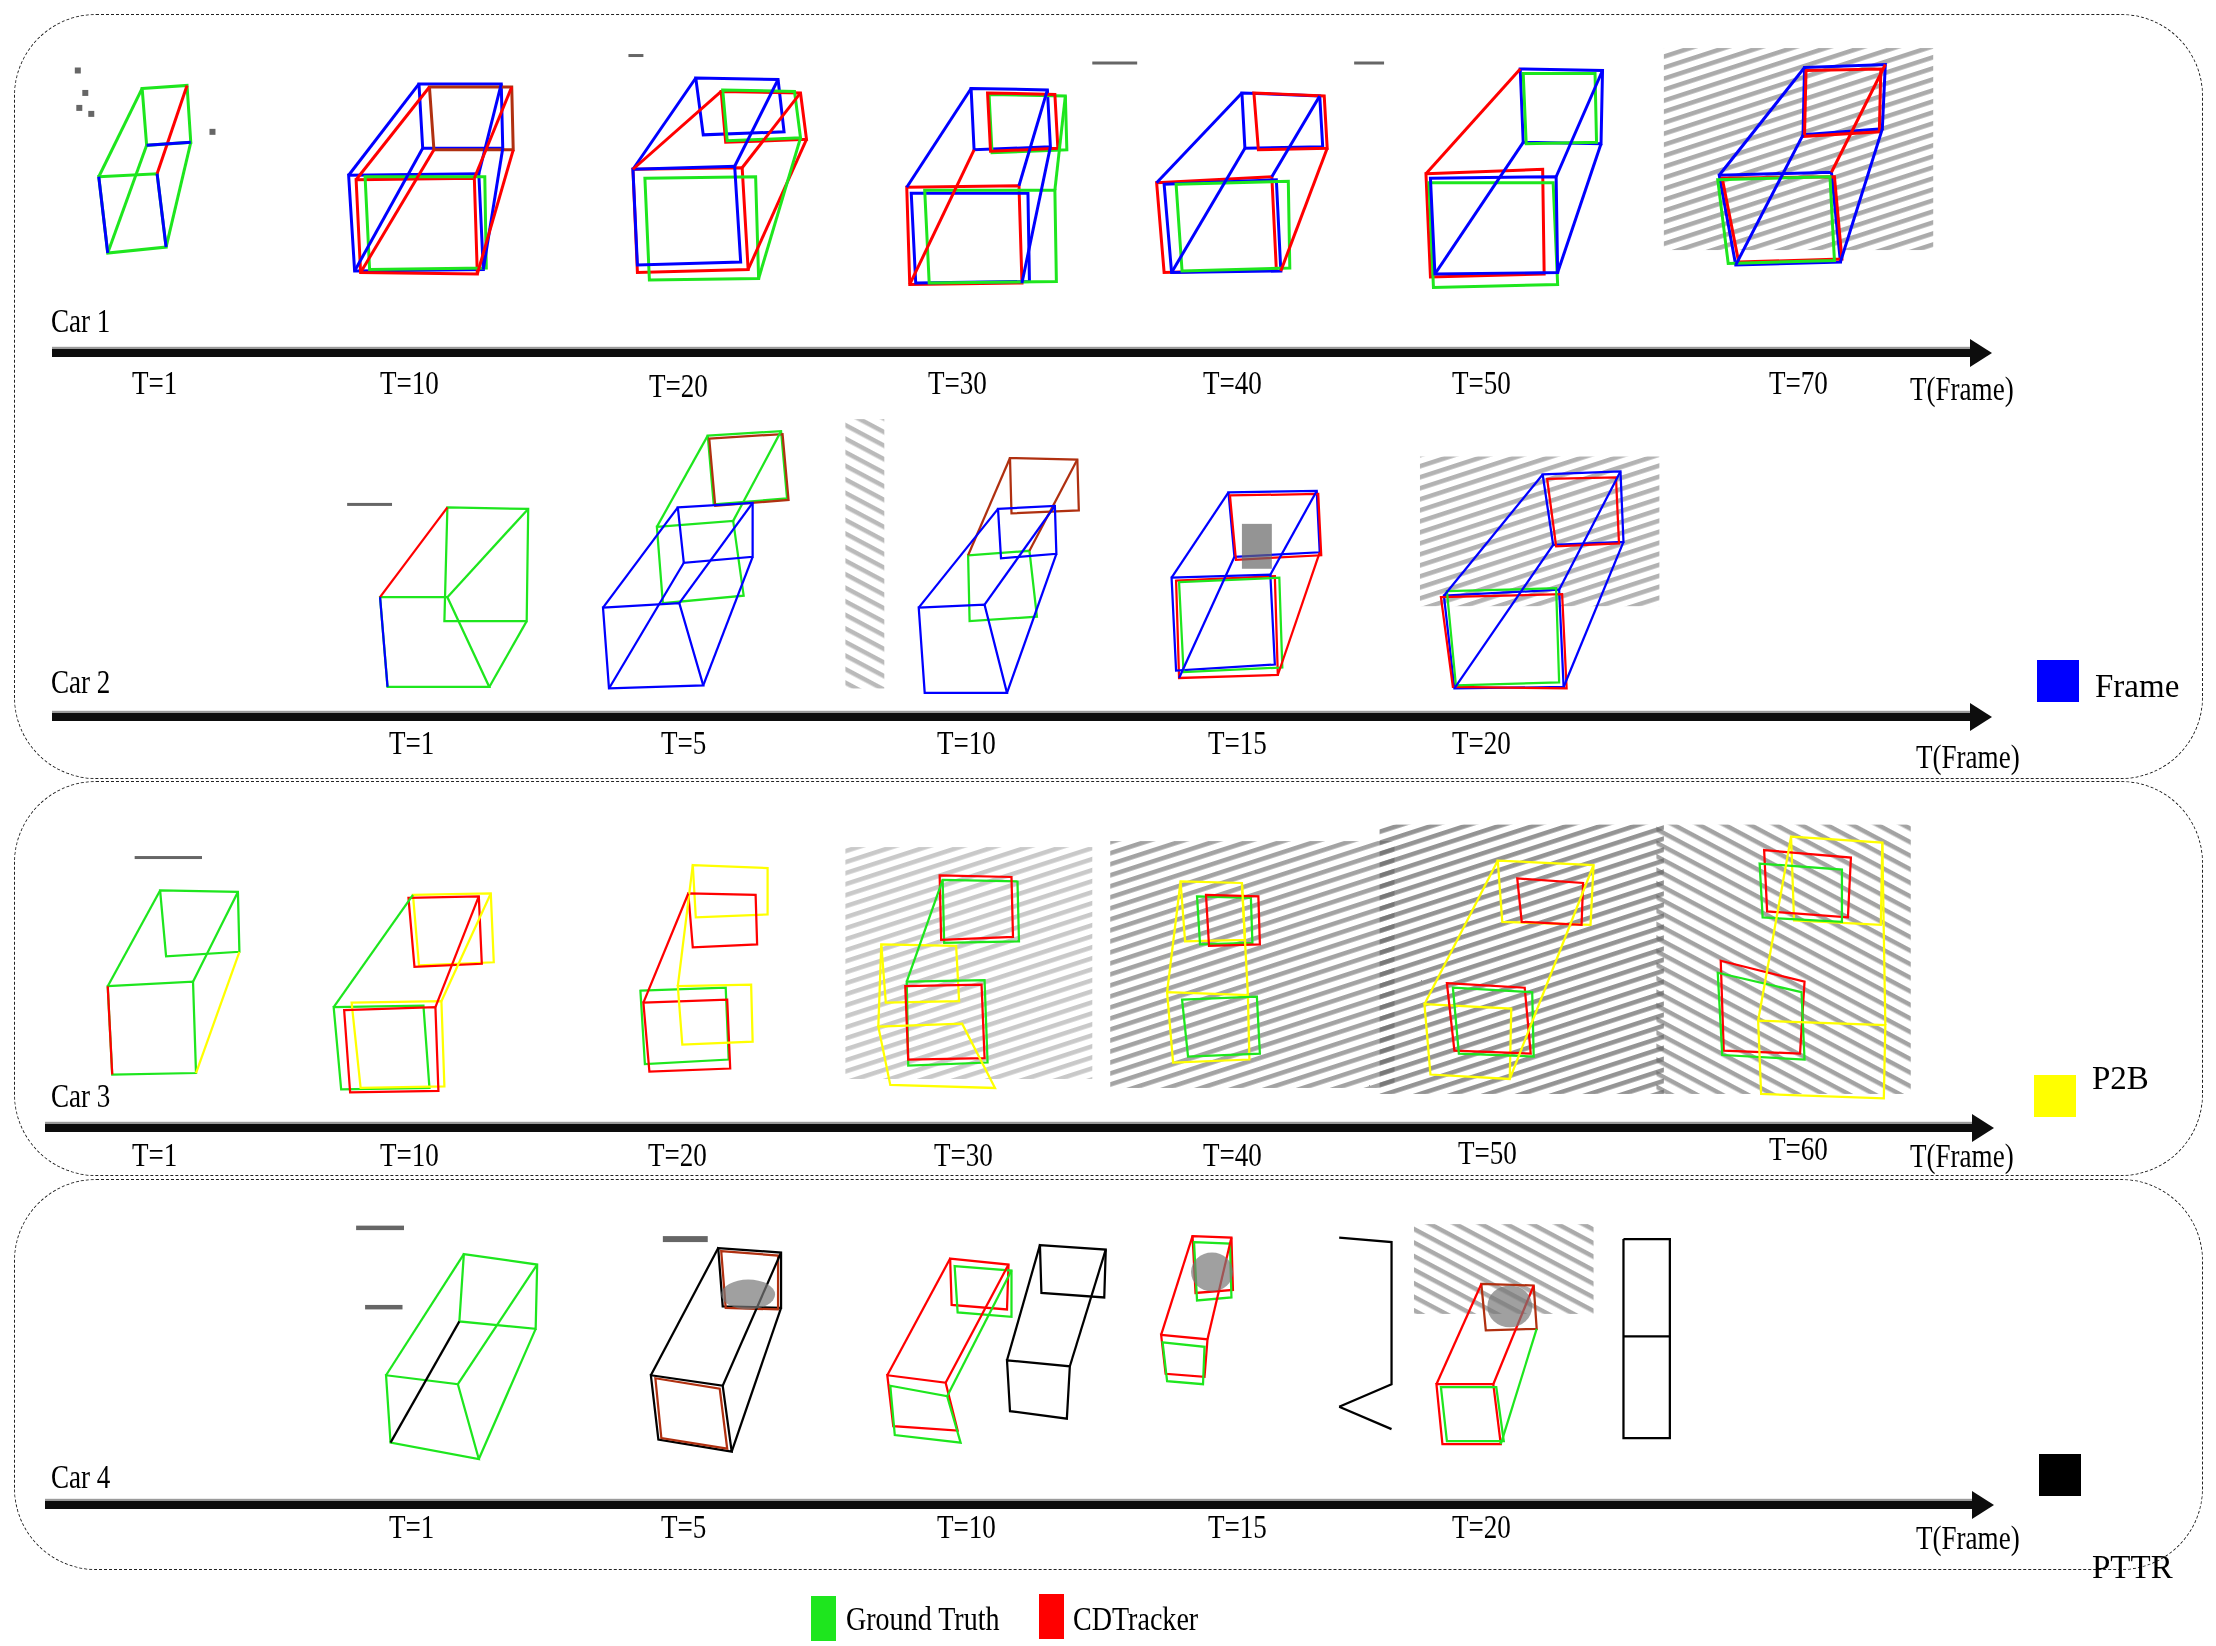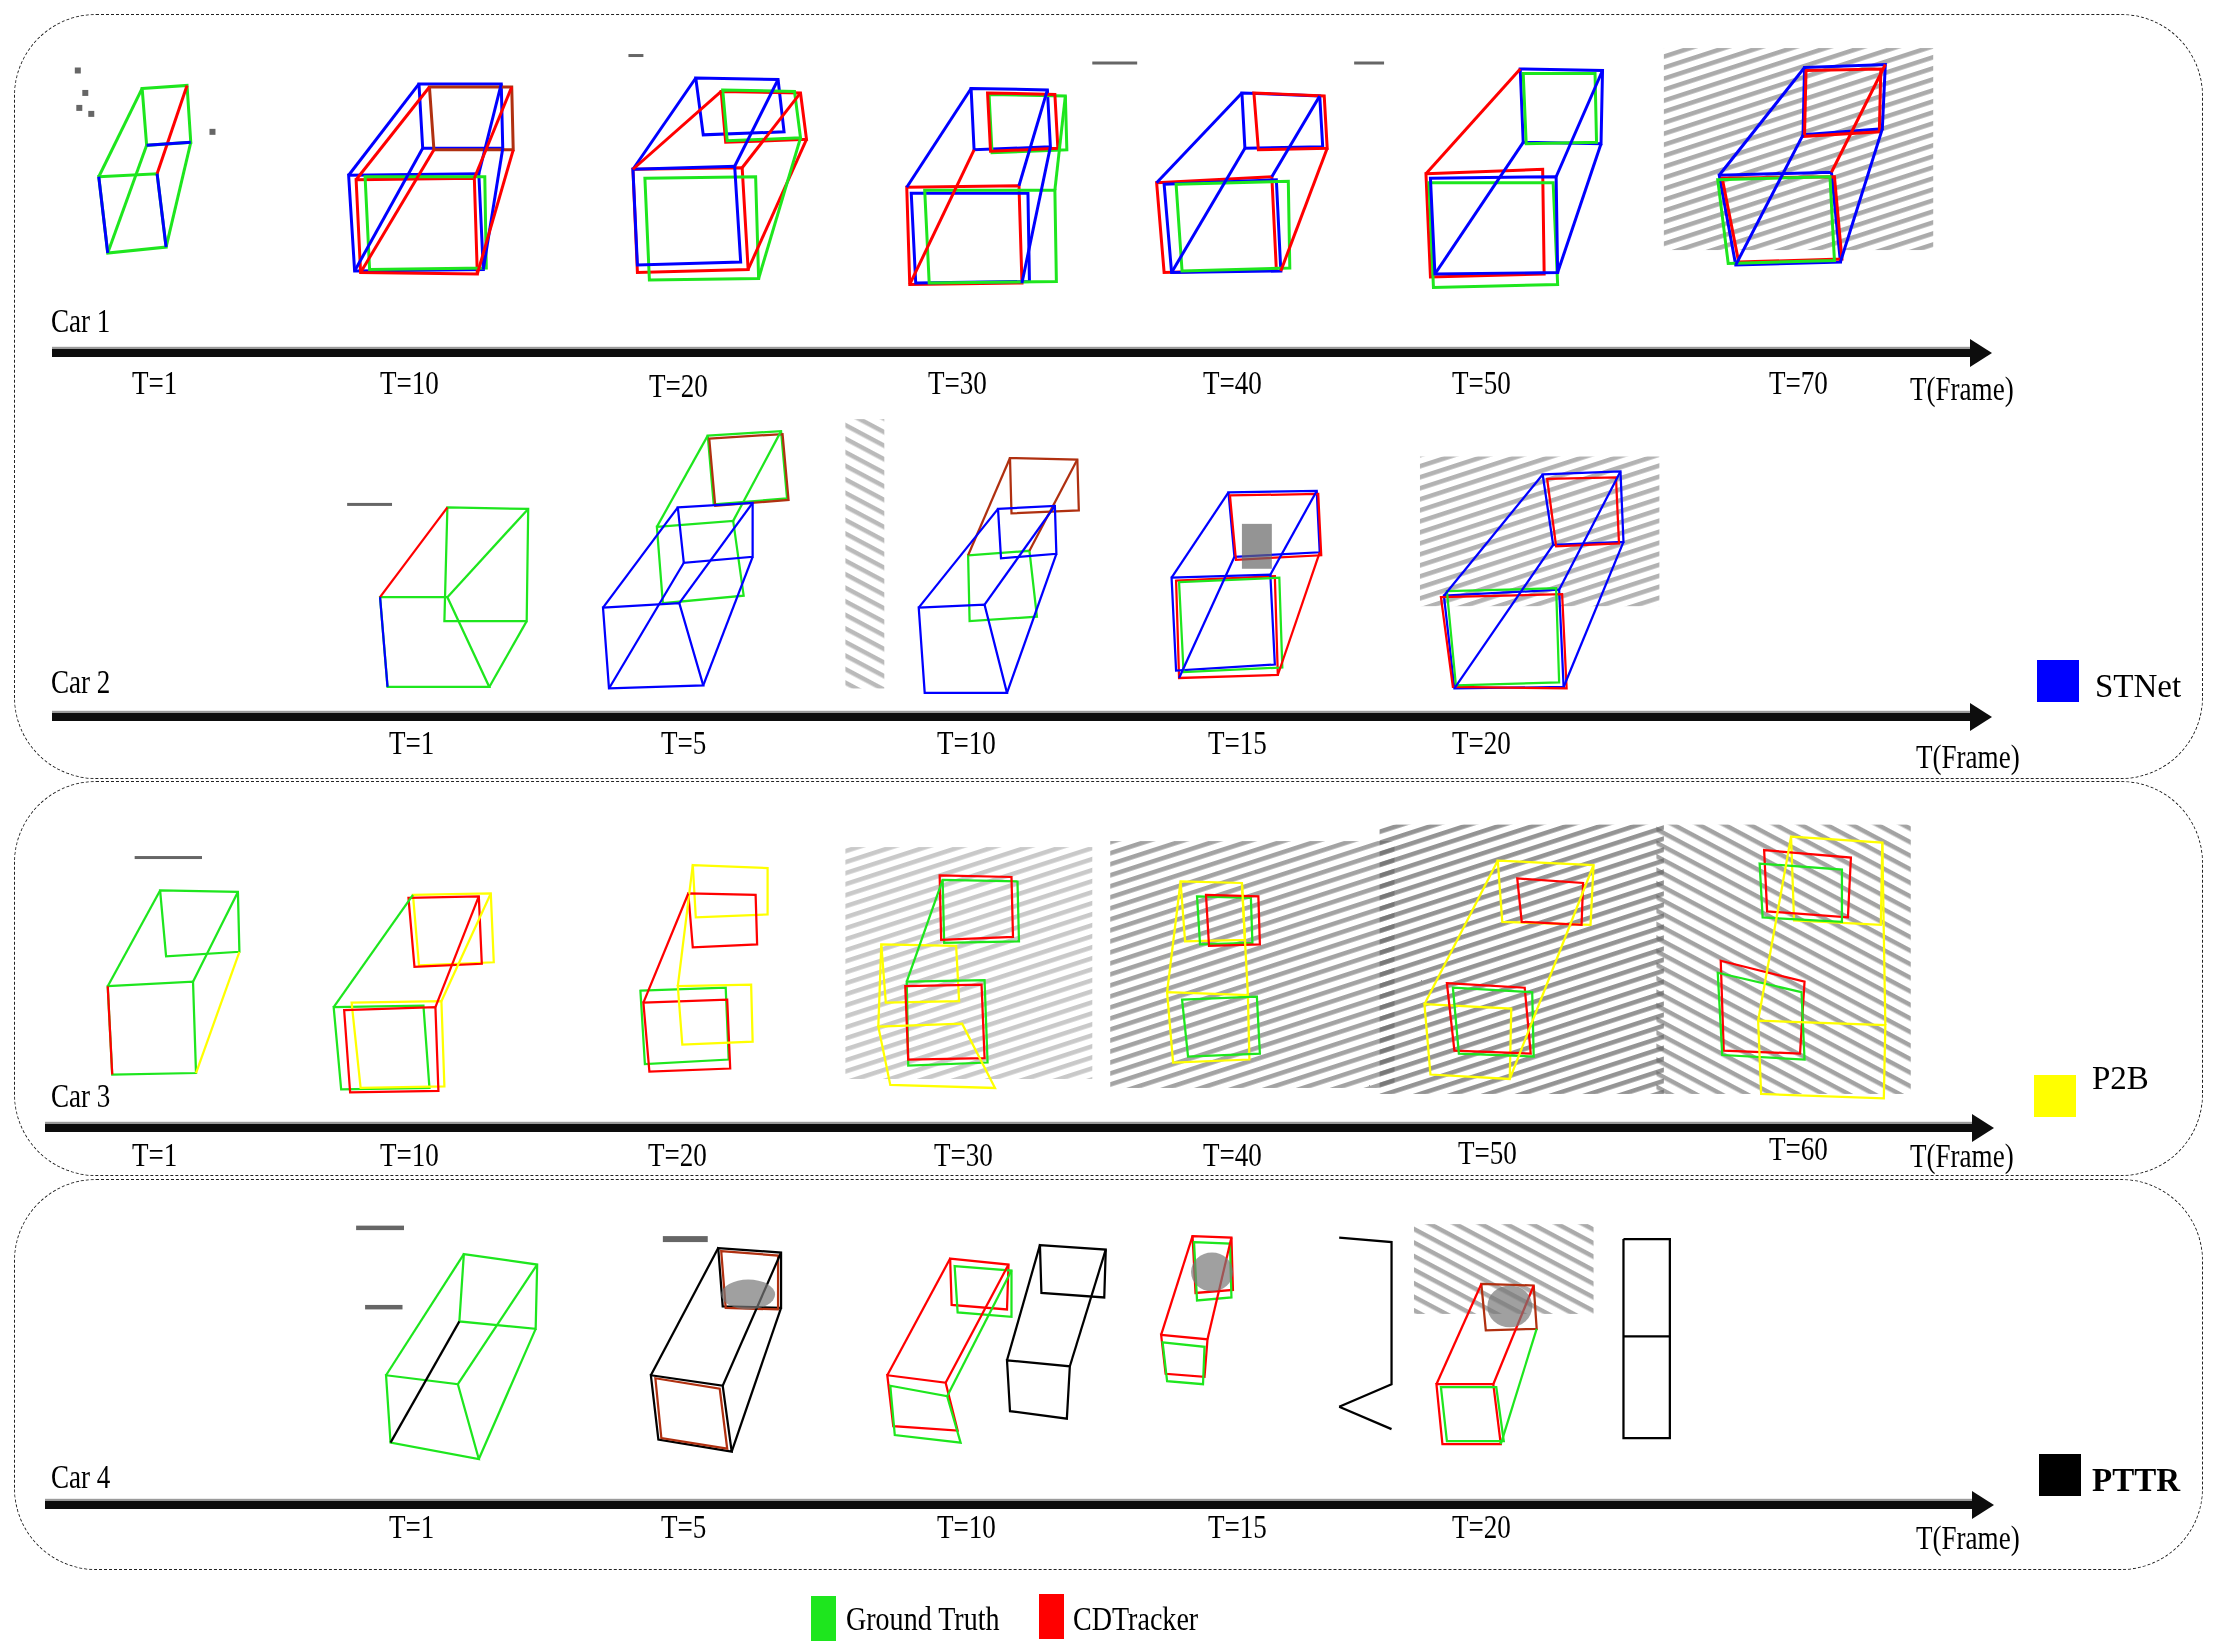--- a/index.html
+++ b/index.html
@@ -371,25 +371,25 @@
 <div class="lbl" style="left:51px;top:1461px;">Car 4</div>
 <div class="axis" style="left:45px;top:1501px;width:1928px;"></div>
 <div class="tlbl" style="left:389px;top:1511px;">T=1</div>
 <div class="tlbl" style="left:661px;top:1511px;">T=5</div>
 <div class="tlbl" style="left:937px;top:1511px;">T=10</div>
 <div class="tlbl" style="left:1208px;top:1511px;">T=15</div>
 <div class="tlbl" style="left:1452px;top:1511px;">T=20</div>
 <div class="tlbl" style="left:1916px;top:1522px;">T(Frame)</div>
 
 <div class="swatch" style="left:2037px;top:660px;background:#0000ff;"></div>
-<div class="legend-text" style="left:2095px;top:670px;">STNet</div>
+<div class="legend-text" style="left:2095px;top:670px;">Frame</div>
 
 <div class="swatch" style="left:2034px;top:1075px;background:#ffff00;"></div>
 <div class="legend-text" style="left:2092px;top:1062px;">P2B</div>
 
 <div class="swatch" style="left:2039px;top:1454px;background:#000000;"></div>
-<div class="legend-text" style="left:2092px;top:1464px;font-weight:bold;">PTTR</div>
+<div class="legend-text" style="left:2092px;top:1551px;">PTTR</div>
 
 <div class="swatch" style="left:811px;top:1596px;width:25.4px;height:45px;background:#1ee61e;"></div>
 <div class="legend-text" style="left:846px;top:1603px;transform:scaleX(0.85);transform-origin:left top;">Ground Truth</div>
 <div class="swatch" style="left:1039px;top:1594px;width:25.4px;height:45px;background:#ff0000;"></div>
 <div class="legend-text" style="left:1073px;top:1603px;transform:scaleX(0.85);transform-origin:left top;">CDTracker</div>
 
 
 </body></html>

